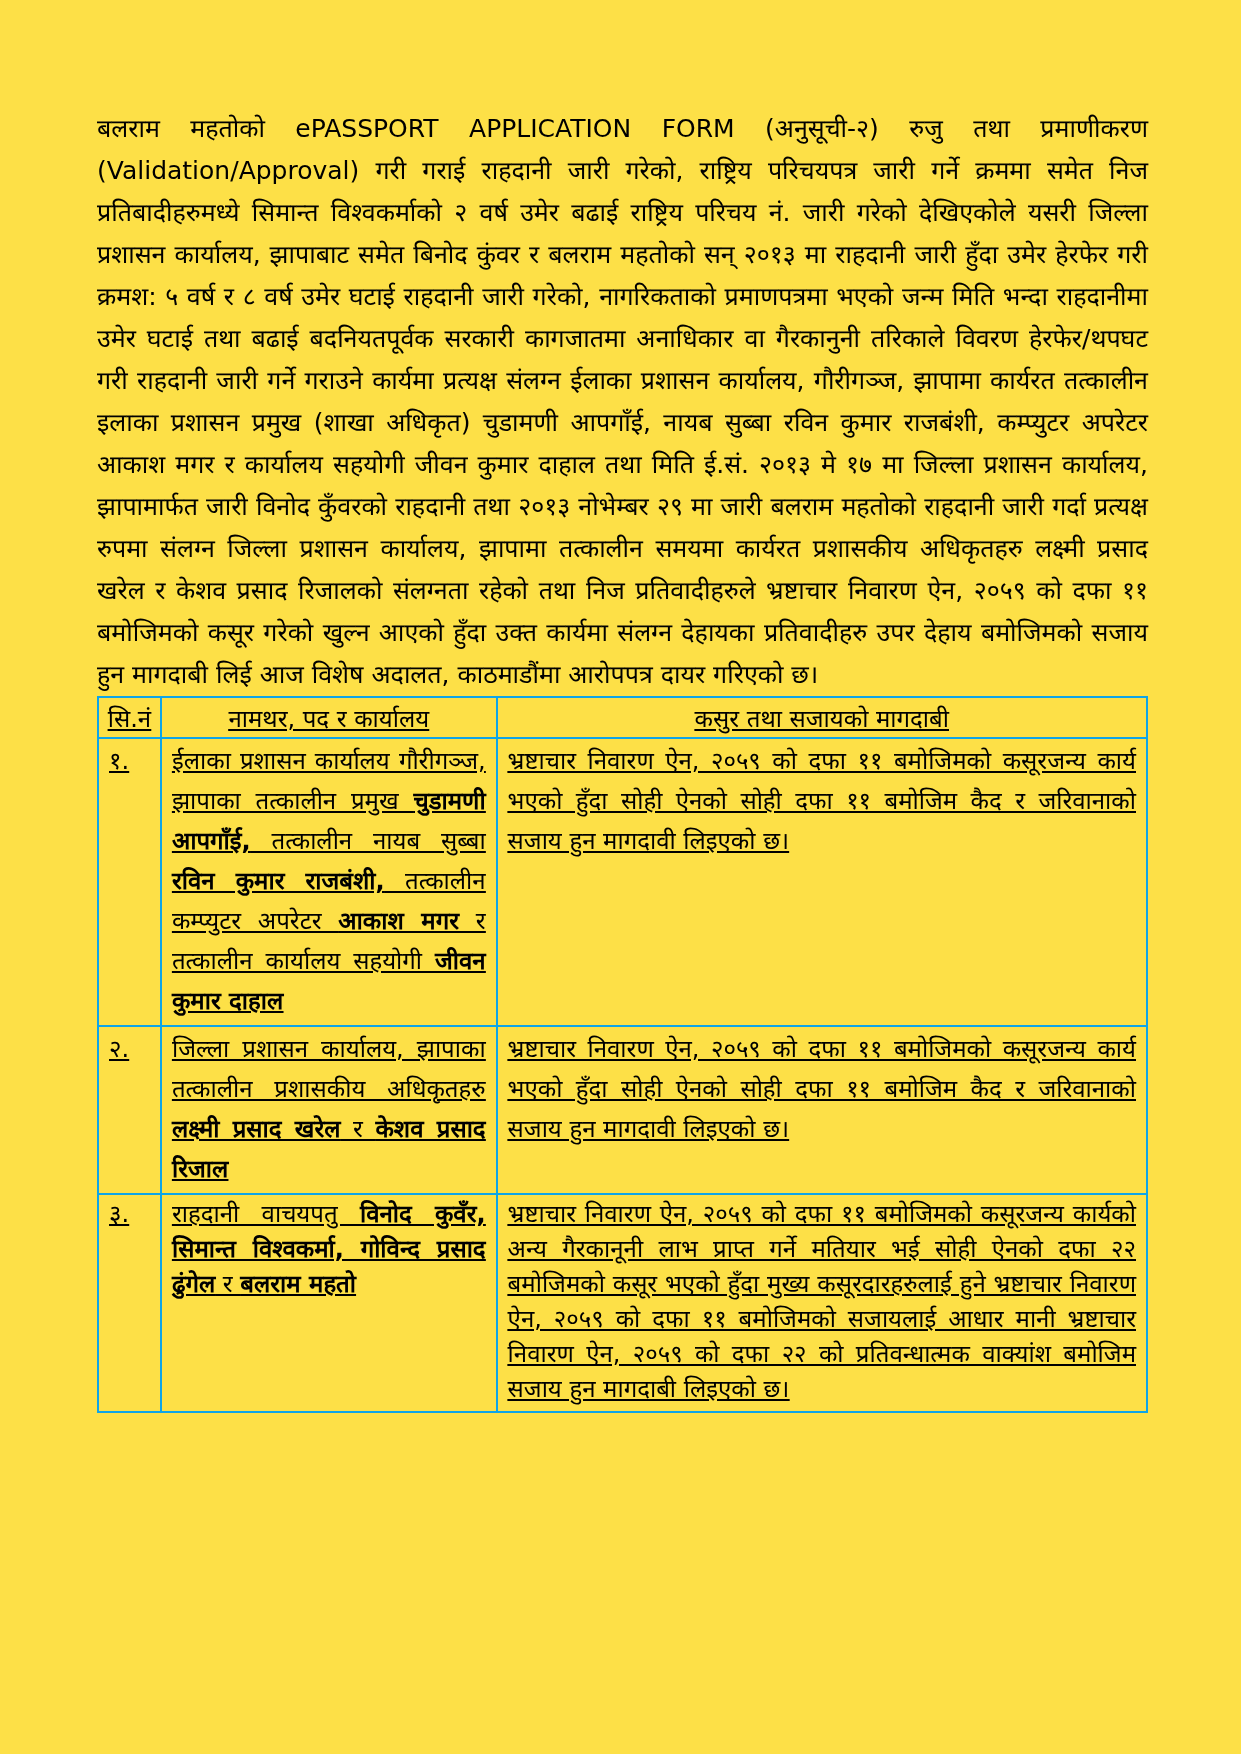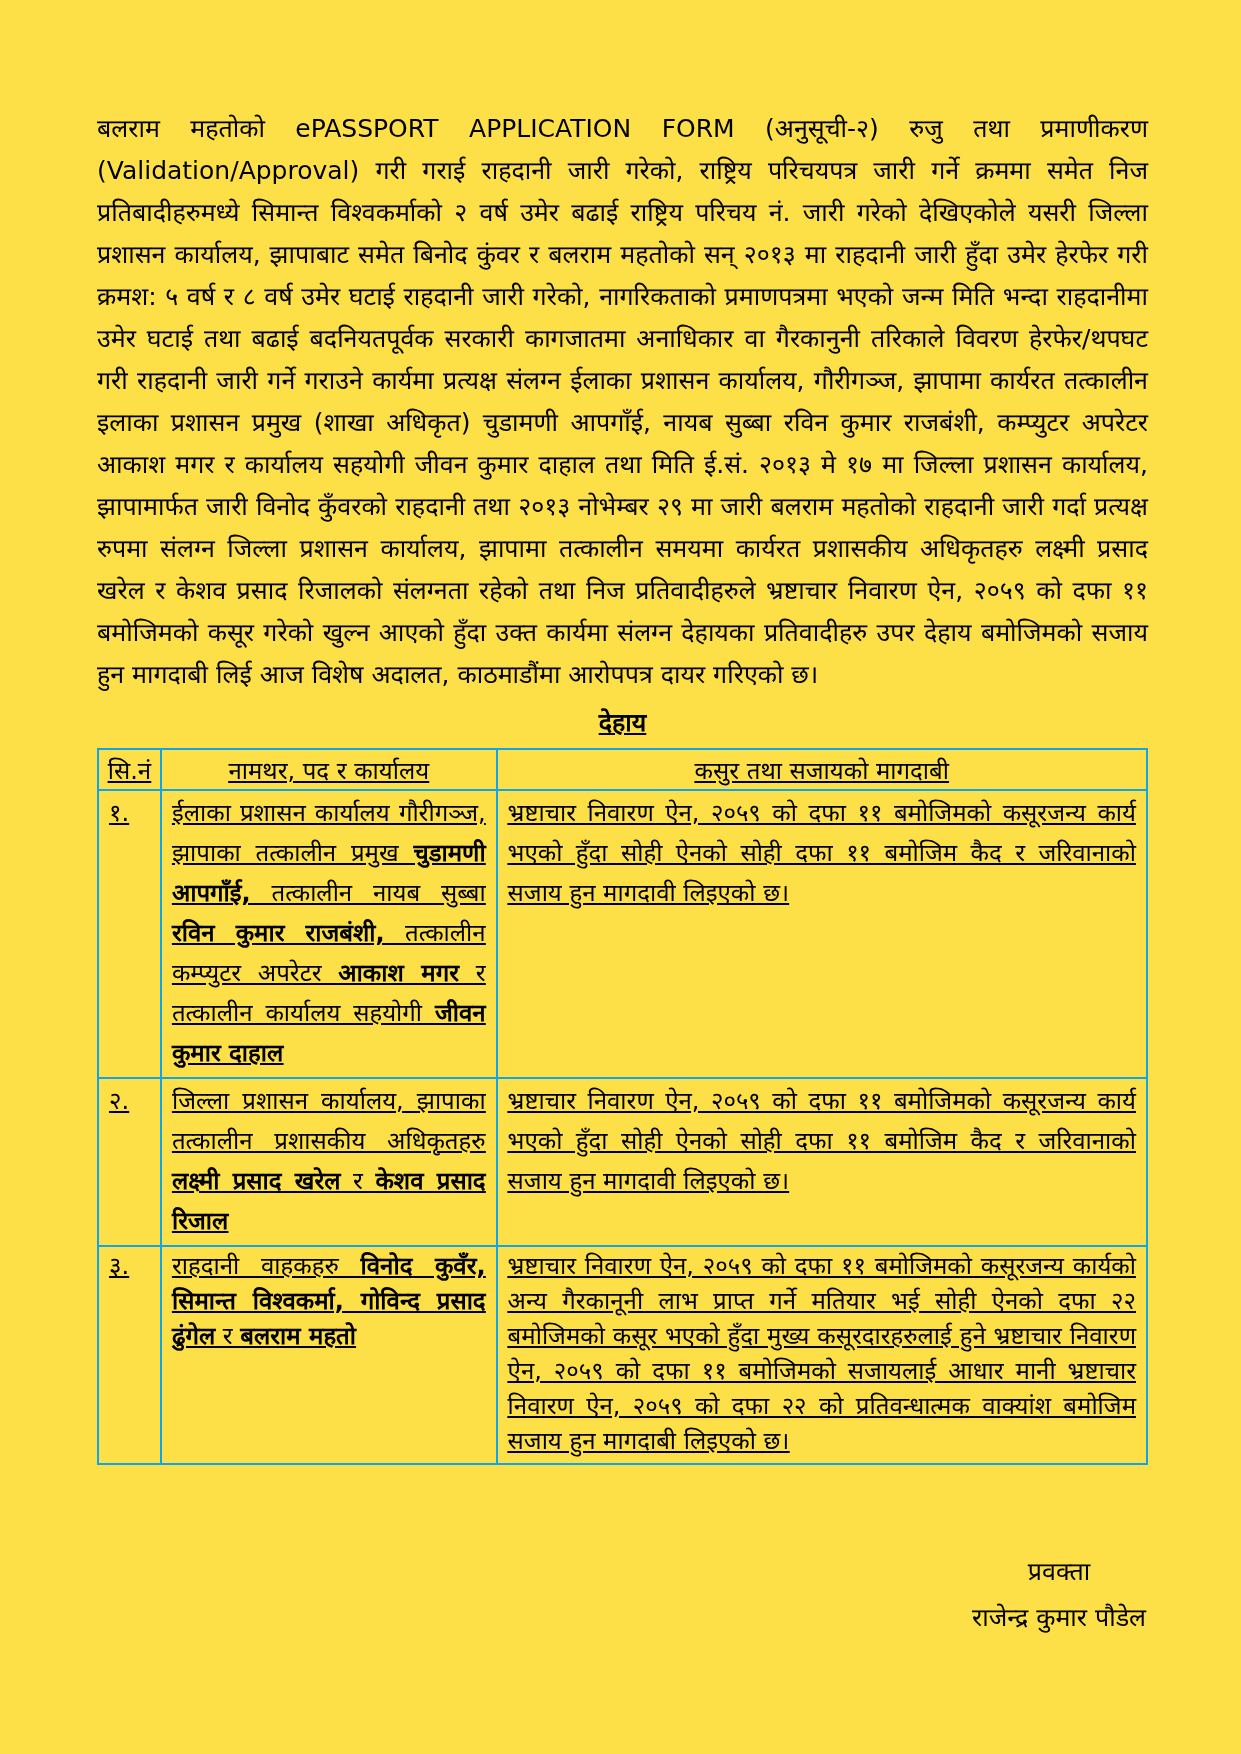--- a/index.html
+++ b/index.html
@@ -70,21 +70,20 @@
   }
   .signature .sig-name { text-align: center; }
 </style>
 </head>
 <body>
 
 <div class="page">
 
   <p class="intro">बलराम महतोको ePASSPORT APPLICATION FORM (अनुसूची-२) रुजु तथा प्रमाणीकरण (Validation/Approval) गरी गराई राहदानी जारी गरेको, राष्ट्रिय परिचयपत्र जारी गर्ने क्रममा समेत निज प्रतिबादीहरुमध्ये सिमान्त विश्वकर्माको २ वर्ष उमेर बढाई राष्ट्रिय परिचय नं. जारी गरेको देखिएकोले यसरी जिल्ला प्रशासन कार्यालय, झापाबाट समेत बिनोद कुंवर र बलराम महतोको सन् २०१३ मा राहदानी जारी हुँदा उमेर हेरफेर गरी क्रमश: ५ वर्ष र ८ वर्ष उमेर घटाई राहदानी जारी गरेको, नागरिकताको प्रमाणपत्रमा भएको जन्म मिति भन्दा राहदानीमा उमेर घटाई तथा बढाई बदनियतपूर्वक सरकारी कागजातमा अनाधिकार वा गैरकानुनी तरिकाले विवरण हेरफेर/थपघट गरी राहदानी जारी गर्ने गराउने कार्यमा प्रत्यक्ष संलग्न ईलाका प्रशासन कार्यालय, गौरीगञ्ज, झापामा कार्यरत तत्कालीन इलाका प्रशासन प्रमुख (शाखा अधिकृत) चुडामणी आपगाँई, नायब सुब्बा रविन कुमार राजबंशी, कम्प्युटर अपरेटर आकाश मगर र कार्यालय सहयोगी जीवन कुमार दाहाल तथा मिति ई.सं. २०१३ मे १७ मा जिल्ला प्रशासन कार्यालय, झापामार्फत जारी विनोद कुँवरको राहदानी तथा २०१३ नोभेम्बर २९ मा जारी बलराम महतोको राहदानी जारी गर्दा प्रत्यक्ष रुपमा संलग्न जिल्ला प्रशासन कार्यालय, झापामा तत्कालीन समयमा कार्यरत प्रशासकीय अधिकृतहरु लक्ष्मी प्रसाद खरेल र केशव प्रसाद रिजालको संलग्नता रहेको तथा निज प्रतिवादीहरुले भ्रष्टाचार निवारण ऐन, २०५९ को दफा ११ बमोजिमको कसूर गरेको खुल्न आएको हुँदा उक्त कार्यमा संलग्न देहायका प्रतिवादीहरु उपर देहाय बमोजिमको सजाय हुन मागदाबी लिई आज विशेष अदालत, काठमाडौंमा आरोपपत्र दायर गरिएको छ।</p>
 
-  <div class="section-heading">देहाय</div>
 
   <table class="defendants">
     <colgroup>
       <col style="width:6%">
       <col style="width:32%">
       <col style="width:62%">
     </colgroup>
     <thead>
       <tr>
         <th>सि.नं</th>
@@ -98,24 +97,20 @@
         <td><span>ईलाका प्रशासन कार्यालय गौरीगञ्ज, झापाका तत्कालीन प्रमुख </span><span class="b">चुडामणी आपगाँई,</span><span> तत्कालीन नायब सुब्बा </span><span class="b">रविन कुमार राजबंशी,</span><span> तत्कालीन कम्प्युटर अपरेटर </span><span class="b">आकाश मगर</span><span> र तत्कालीन कार्यालय सहयोगी </span><span class="b">जीवन कुमार दाहाल</span></td>
         <td>भ्रष्टाचार निवारण ऐन, २०५९ को दफा ११ बमोजिमको कसूरजन्य कार्य भएको हुँदा सोही ऐनको सोही दफा ११ बमोजिम कैद र जरिवानाको सजाय हुन मागदावी लिइएको छ।</td>
       </tr>
       <tr class="row-2">
         <td class="sn-cell">२.</td>
         <td><span>जिल्ला प्रशासन कार्यालय, झापाका तत्कालीन प्रशासकीय अधिकृतहरु </span><span class="b">लक्ष्मी प्रसाद खरेल</span><span> र </span><span class="b">केशव प्रसाद रिजाल</span></td>
         <td>भ्रष्टाचार निवारण ऐन, २०५९ को दफा ११ बमोजिमको कसूरजन्य कार्य भएको हुँदा सोही ऐनको सोही दफा ११ बमोजिम कैद र जरिवानाको सजाय हुन मागदावी लिइएको छ।</td>
       </tr>
       <tr class="row-3">
         <td class="sn-cell">३.</td>
-        <td><span>राहदानी वाहकहरु </span><span class="b">विनोद कुवँर, सिमान्त विश्वकर्मा, गोविन्द प्रसाद ढुंगेल</span><span> र </span><span class="b">बलराम महतो</span></td>
+        <td><span>राहदानी वाचयपतु </span><span class="b">विनोद कुवँर, सिमान्त विश्वकर्मा, गोविन्द प्रसाद ढुंगेल</span><span> र </span><span class="b">बलराम महतो</span></td>
         <td>भ्रष्टाचार निवारण ऐन, २०५९ को दफा ११ बमोजिमको कसूरजन्य कार्यको अन्य गैरकानूनी लाभ प्राप्त गर्ने मतियार भई सोही ऐनको दफा २२ बमोजिमको कसूर भएको हुँदा मुख्य कसूरदारहरुलाई हुने भ्रष्टाचार निवारण ऐन, २०५९ को दफा ११ बमोजिमको सजायलाई आधार मानी भ्रष्टाचार निवारण ऐन, २०५९ को दफा २२ को प्रतिवन्धात्मक वाक्यांश बमोजिम सजाय हुन मागदाबी लिइएको छ।</td>
       </tr>
     </tbody>
   </table>
 
-  <div class="signature">
-    <div class="sig-title">प्रवक्ता</div>
-    <div class="sig-name">राजेन्द्र कुमार पौडेल</div>
-  </div>
 
 </div>
 
 </body></html>

